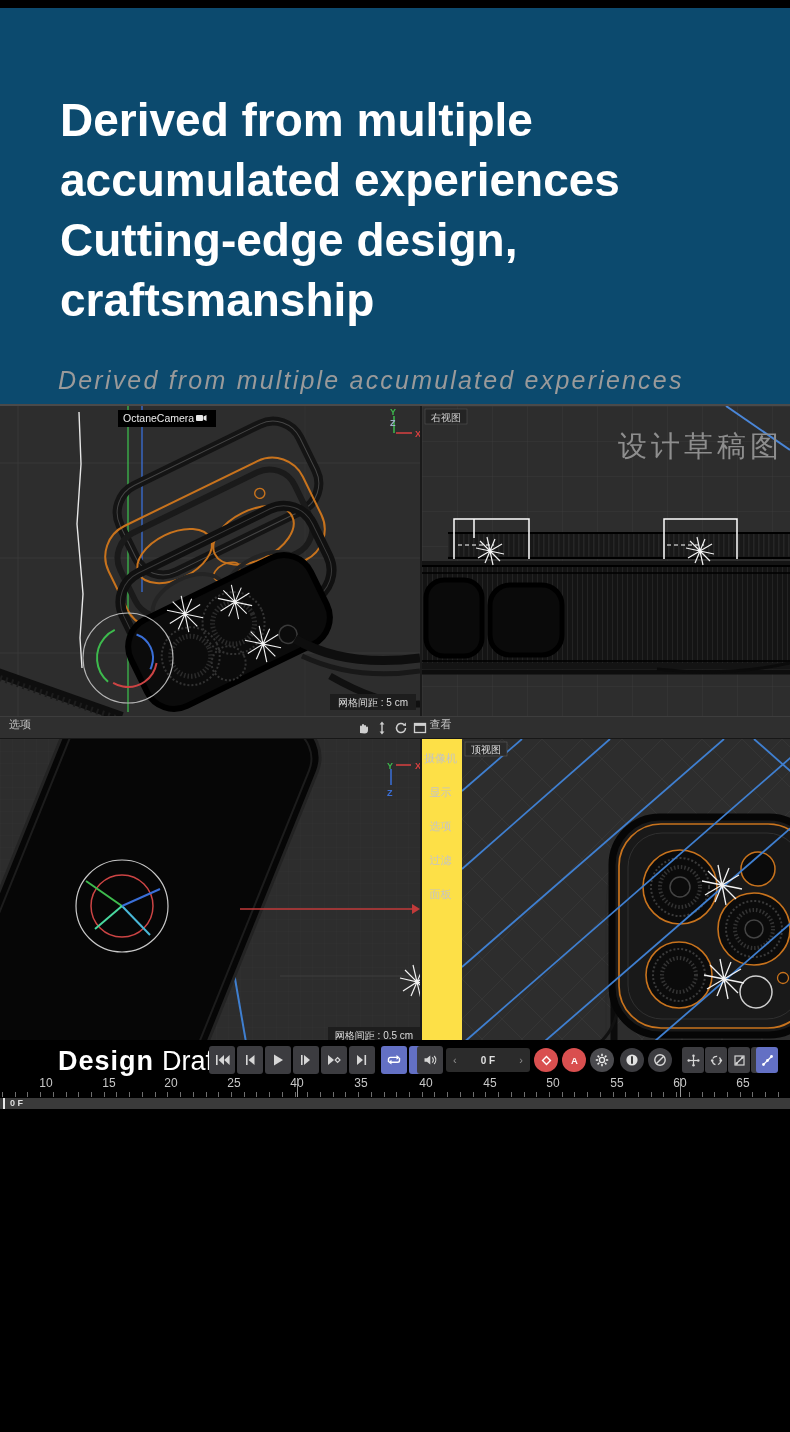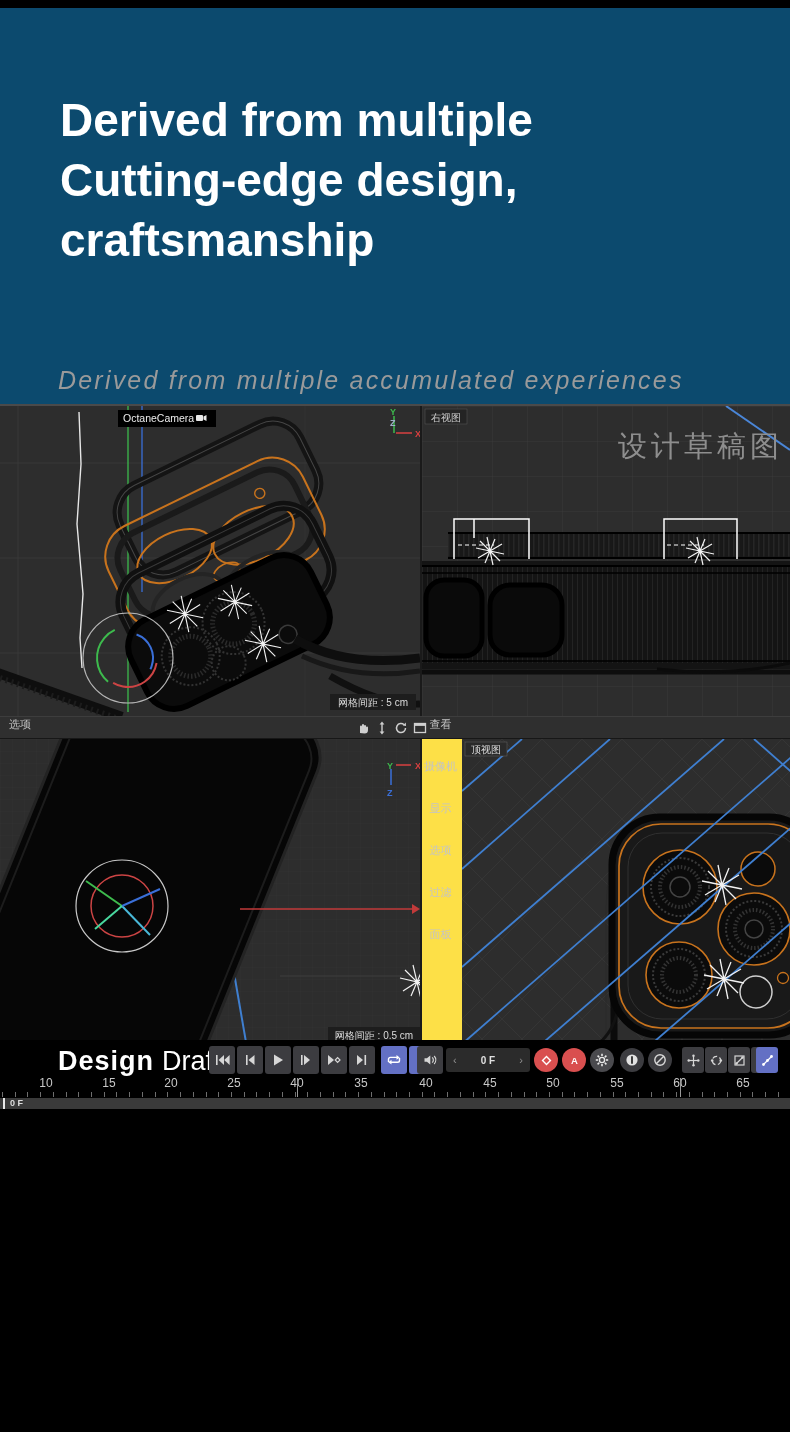--- a/index.html
+++ b/index.html
@@ -21,21 +21,21 @@
   #vp-br{left:422px;top:333px;width:368px;height:309px;padding-left:40px;}
   .vdiv{position:absolute;left:420px;width:2px;background:#1a1a1a;}
   #vdiv-top{top:0;height:310px;}
   #vdiv-bot{top:333px;height:309px;}
   
   #vpmenu{position:absolute;left:0;top:310px;width:790px;height:23px;background:#2f2f2f;
           border-top:1px solid #3d3d3d;border-bottom:1px solid #171717;box-sizing:border-box;}
   .menu-group{position:absolute;top:0;height:21px;display:flex;align-items:center;gap:17px;
               color:#c4c4c4;font-size:11px;flex-direction:column;}
   #menu-left{left:9px;}
-  #menu-right{left:424px;gap:27px;}
+  #menu-right{left:424px;gap:19px;}
   .menu-item{cursor:default;}
   #menu-left-icons{position:absolute;left:356px;top:4px;display:flex;gap:5px;}
   #menu-left-icons svg{display:block;}
   svg text{font-family:"Liberation Sans",sans-serif;}
   
   #timeline{position:absolute;left:0;top:1040px;width:790px;height:392px;background:#000;}
   #design-draft{position:absolute;left:58px;top:6px;color:#fff;font-size:27px;line-height:30px;}
   #design-draft .bold{font-weight:700;letter-spacing:1px;}
   #design-draft .light{font-weight:400;margin-left:8px;}
   .tbtn{position:absolute;top:6px;width:26px;height:28px;background:#3c3c40;border-radius:3px;
@@ -63,20 +63,21 @@
                font-size:9px;font-weight:700;line-height:11px;}
 </style>
 </head>
 <body>
 
 <div id="page">
 
   <div id="hero">
     <div class="hero-title">
       <div>Derived from multiple</div>
+      <div>accumulated experiences</div>
       <div>Cutting-edge design,</div>
       <div>craftsmanship</div>
     </div>
     <div class="hero-sub">Derived from multiple accumulated experiences</div>
   </div>
 
   <div id="vpwrap">
 
     <div id="vp-tl" class="vp">
       <svg width="420" height="310" viewBox="0 0 420 310">

